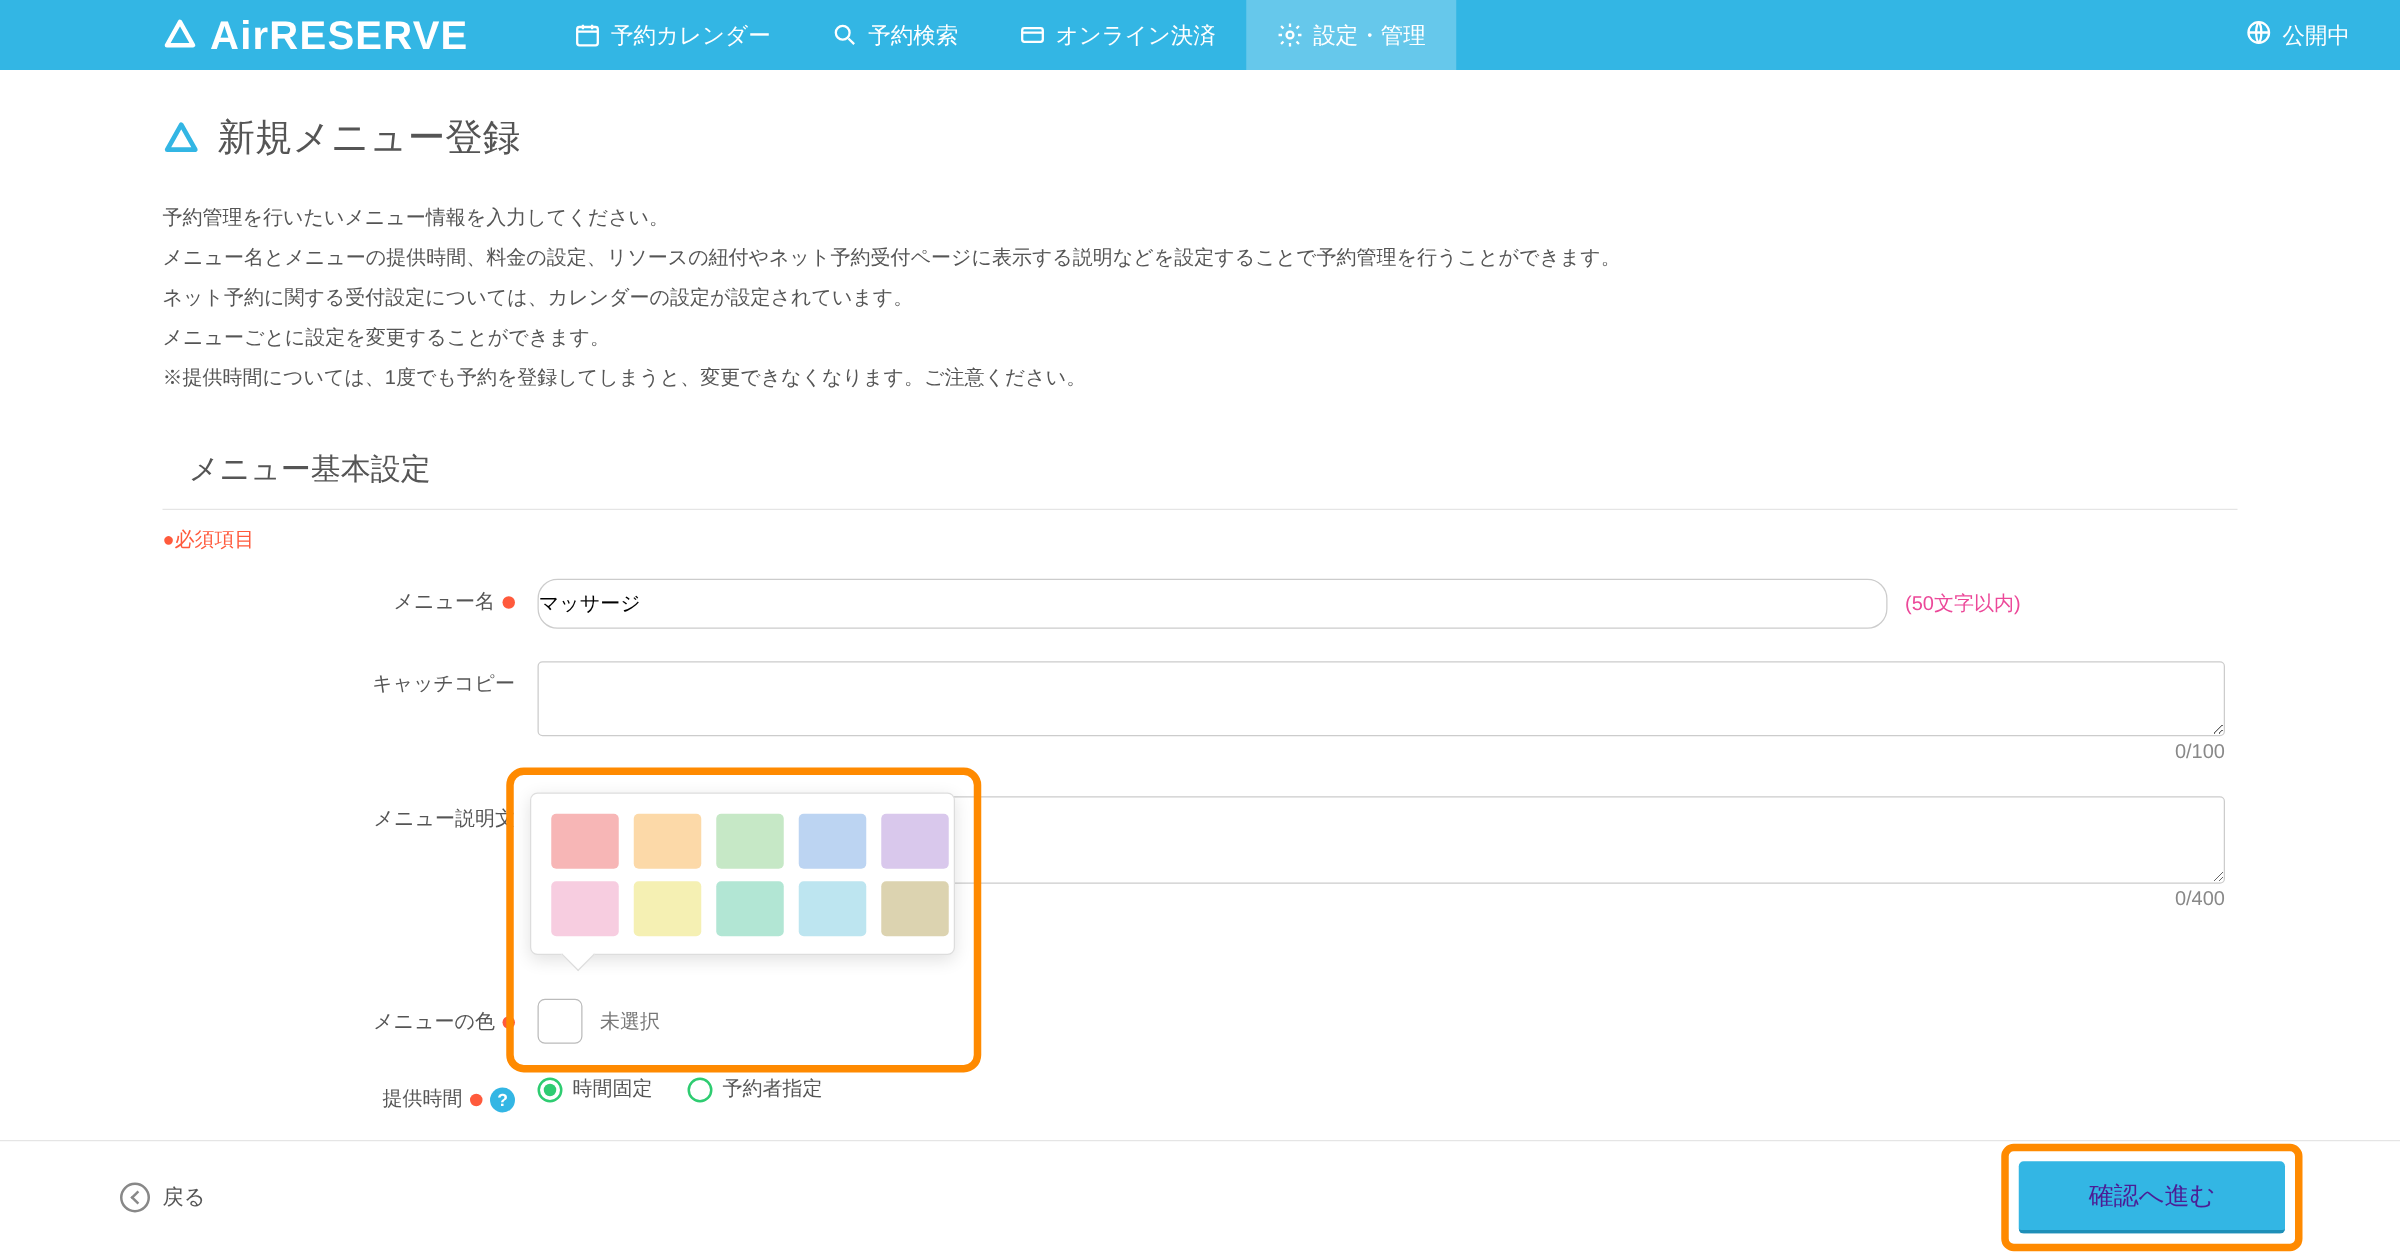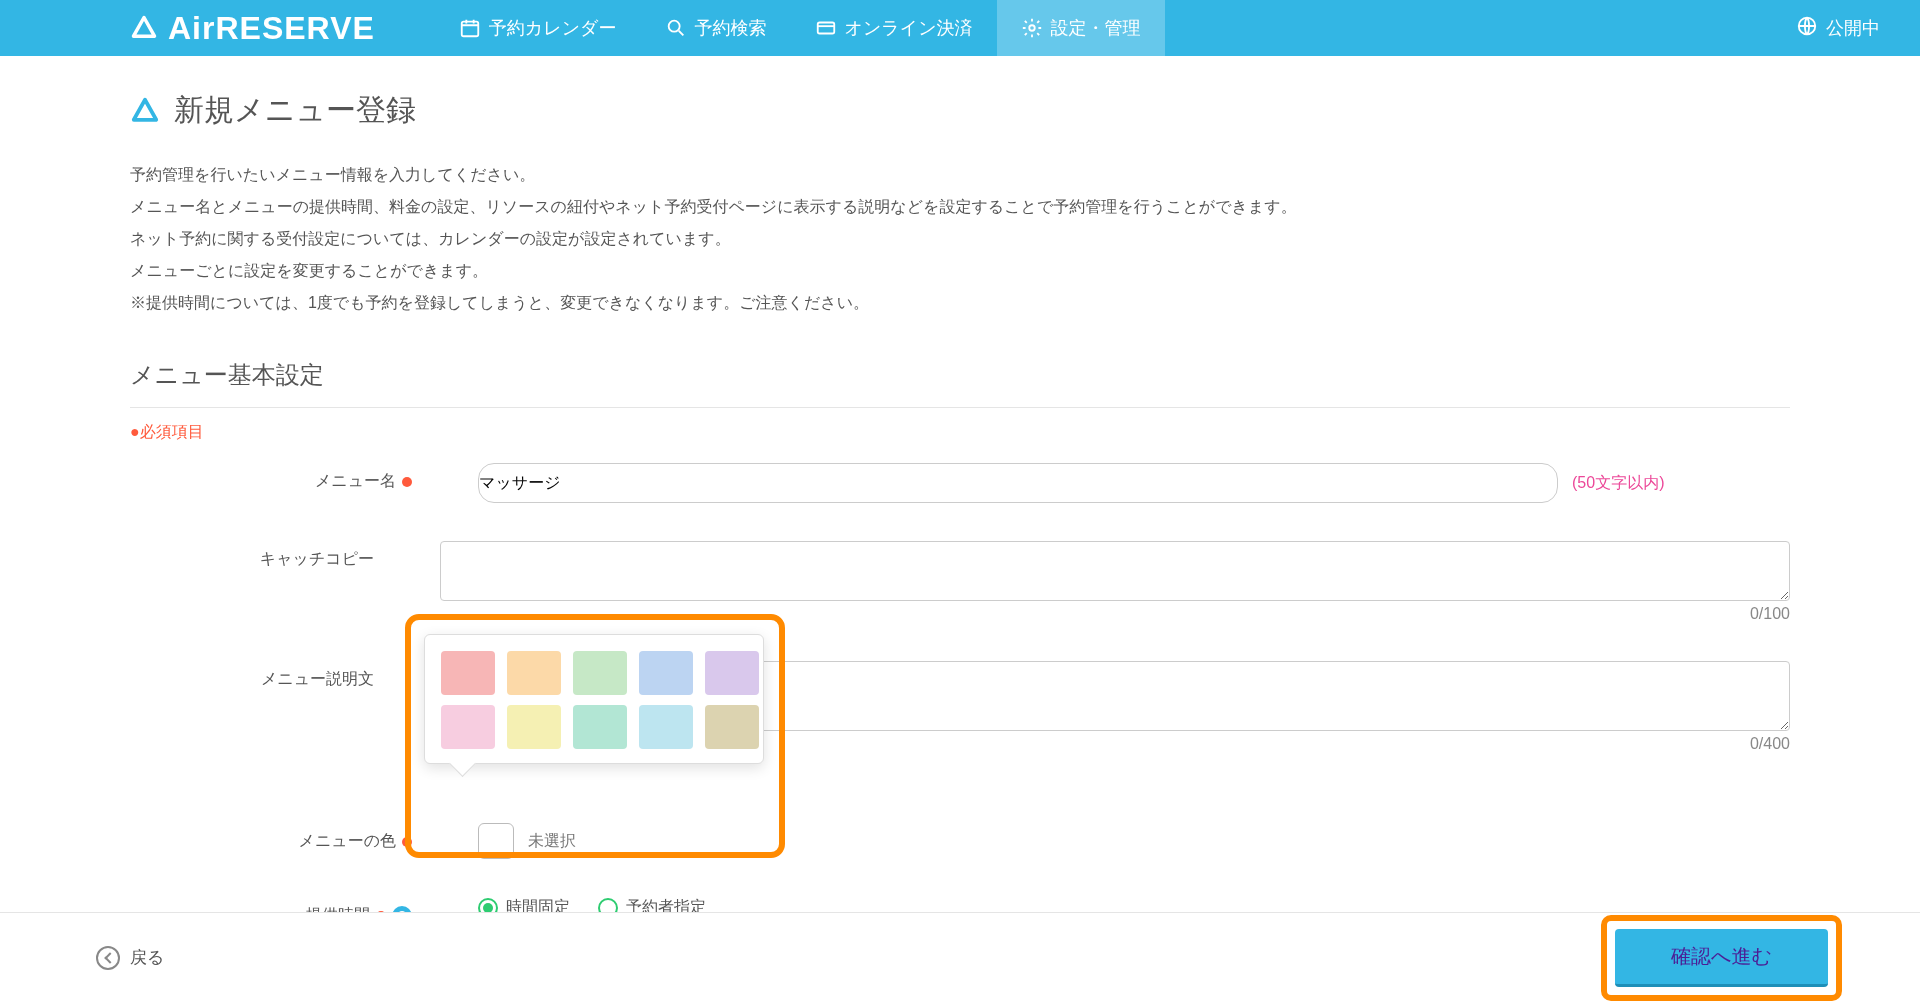--- a/index.html
+++ b/index.html
@@ -60,26 +60,27 @@
   font-size: 30px;
   font-weight: 500;
   color: #555;
 }
 .desc { margin-top: 28px; line-height: 2; font-size:16px; color:#555; }
 .section-title {
   margin-top: 40px;
   font-size: 24px;
   font-weight: 500;
   color: #555;
+  margin-left: 21px;
 }
 .hr { border:0; border-top:1px solid #e5e5e5; margin-top:16px; }
 .required-legend { margin-top:14px; color:#ff5a3c; font-size:16px; }
 
 .form { margin-top: 20px; }
-.row { display:flex; align-items:flex-start; margin-bottom: 38px; gap: 48px; }
+.row { display:flex; align-items:flex-start; margin-bottom: 26px; }
 .label {
   width: 300px;
   text-align: right;
   padding-right: 18px;
   padding-top: 8px;
   font-size:16px;
   color:#555;
   display:flex;
   align-items:center;
   justify-content:flex-end;

